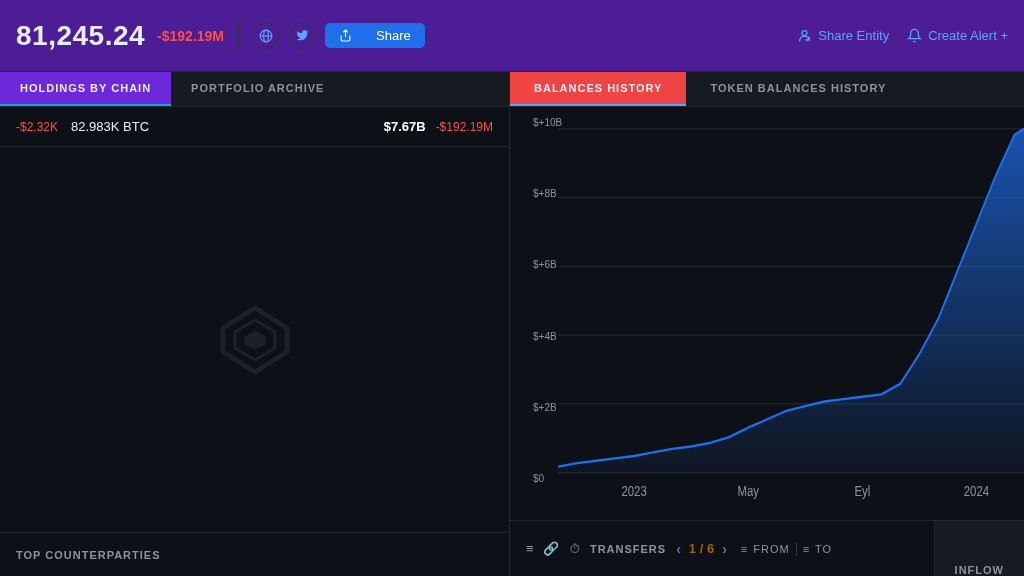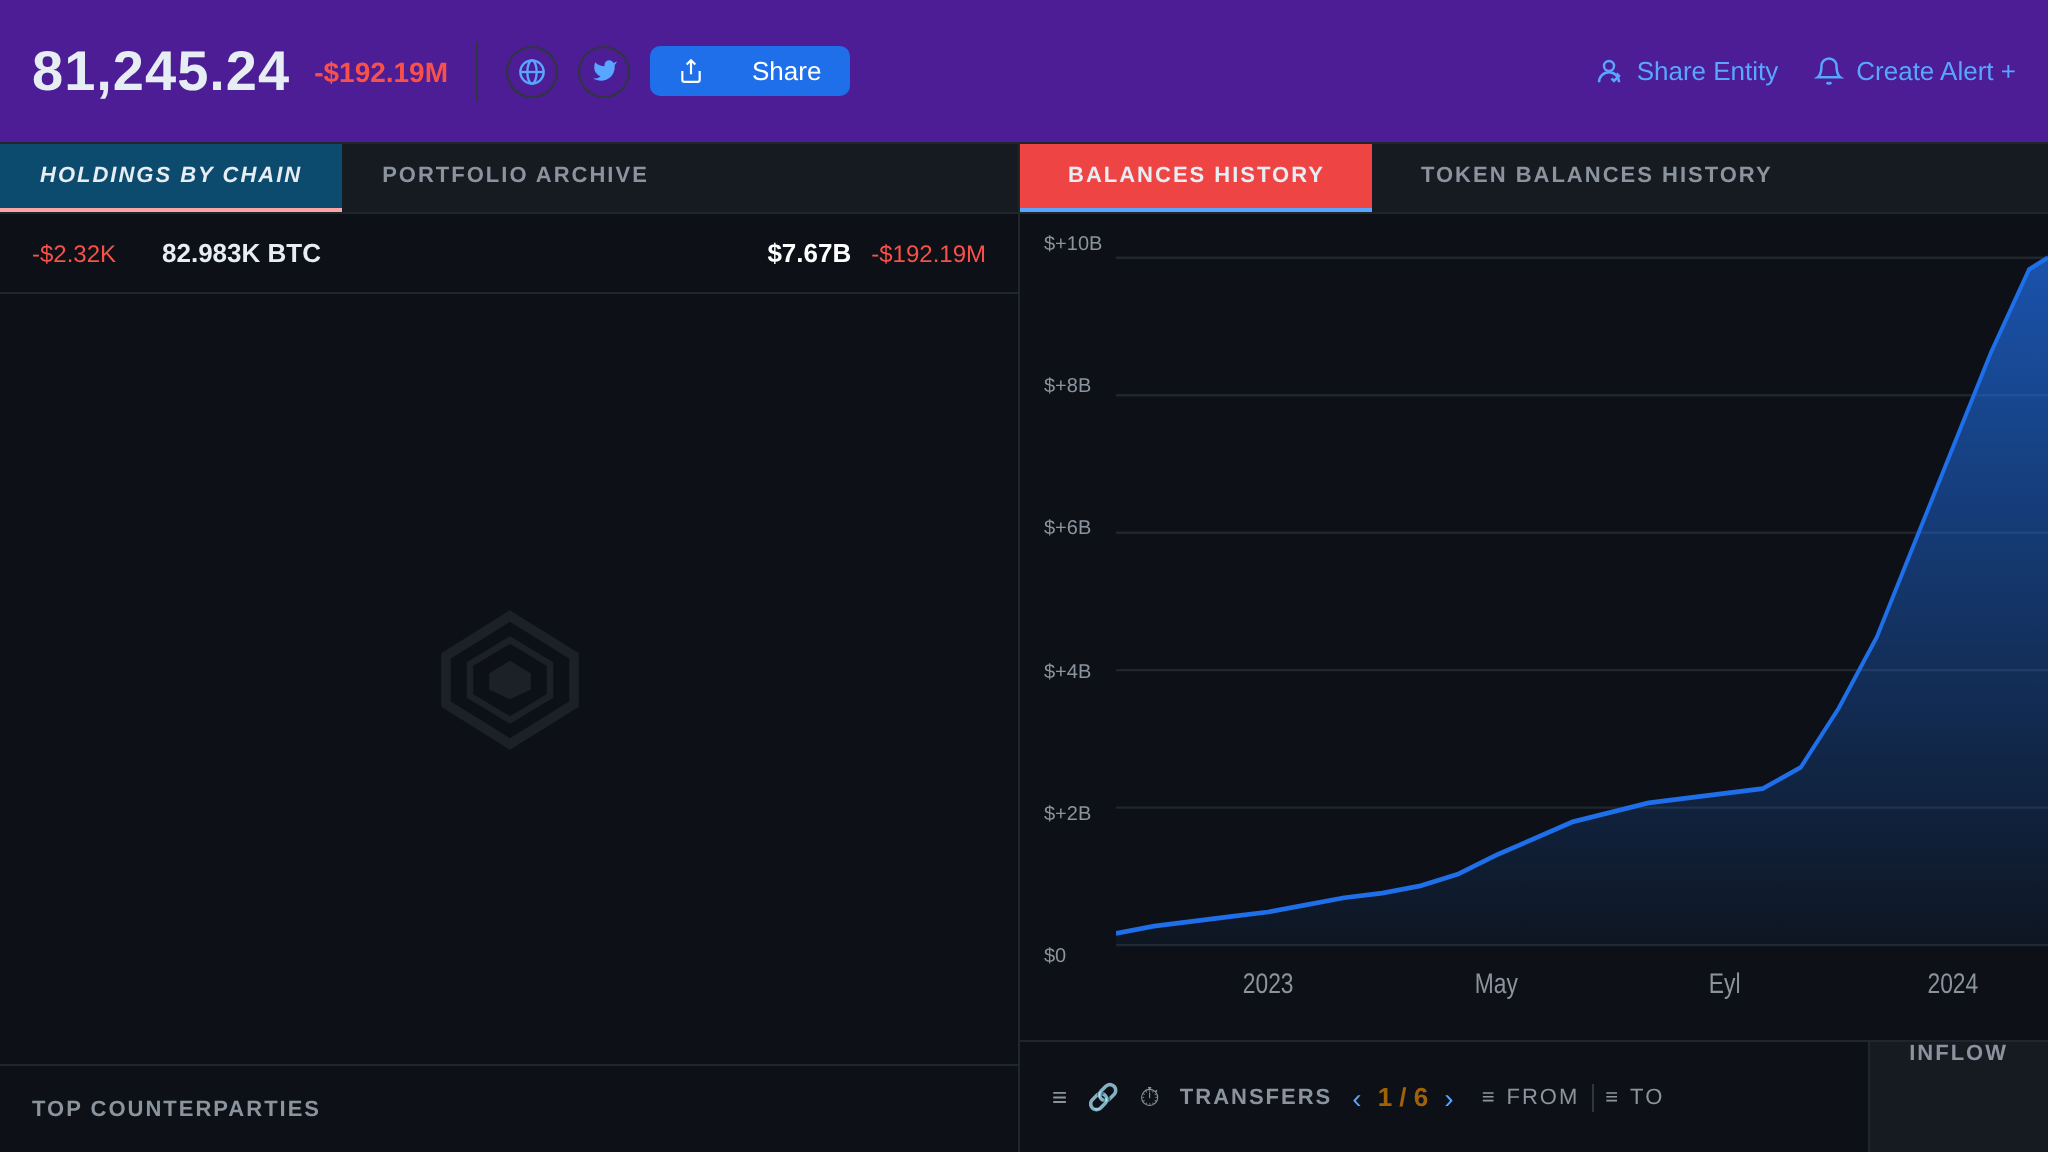--- a/index.html
+++ b/index.html
@@ -112,23 +112,22 @@
       font-size: 11px;
       font-weight: 600;
       letter-spacing: 1px;
       color: #8b949e;
       cursor: pointer;
       text-transform: uppercase;
       border-bottom: 2px solid transparent;
     }
     .tab.active {
       color: #e6edf3;
-      border-bottom: 2px solid #fca5a5;
-      background: #0c4a6e;
-      font-style: italic;
+      border-bottom: 2px solid #0ea5e9;
+      background: #6d28d9;
     }
 
     
     .table-header {
       display: flex;
       padding: 8px 16px;
       border-bottom: 1px solid #21262d;
       background: #161b22;
     }
     .th-col {
@@ -148,23 +147,22 @@
       padding: 12px 16px;
       border-bottom: 1px solid #21262d;
     }
     .row-change {
       color: #f85149;
       font-size: 12px;
       width: 55px;
     }
     .row-holdings {
       font-size: 13px;
-      font-weight: 700;
+      font-weight: 400;
       color: #e6edf3;
-      margin-left: 10px;
       width: 150px;
     }
     .row-value {
       margin-left: auto;
       font-size: 13px;
       font-weight: 600;
       color: #ffffff;
     }
     .row-value-change {
       color: #f85149;
@@ -234,21 +232,21 @@
       position: relative;
       background: #0d1117;
       padding: 10px 0 0 0;
     }
     .chart-svg {
       width: 100%;
       height: 100%;
     }
     .y-axis-labels {
       position: absolute;
-      left: 12px;
+      left: 23px;
       top: 10px;
       bottom: 36px;
       display: flex;
       flex-direction: column;
       justify-content: space-between;
     }
     .y-label {
       font-size: 10px;
       color: #8b949e;
     }
@@ -284,21 +282,21 @@
       cursor: pointer;
       font-size: 14px;
     }
     .nav-count {
       font-size: 13px;
       color: #a16207;
       font-weight: 600;
     }
     .transfers-right {
       display: flex;
-      align-items: flex-start;
+      align-items: flex-end;
       padding: 0 20px;
       background: #161b22;
     }
     .inflow-label {
       font-size: 11px;
       font-weight: 600;
       color: #8b949e;
       letter-spacing: 1px;
       text-transform: uppercase;
     }

